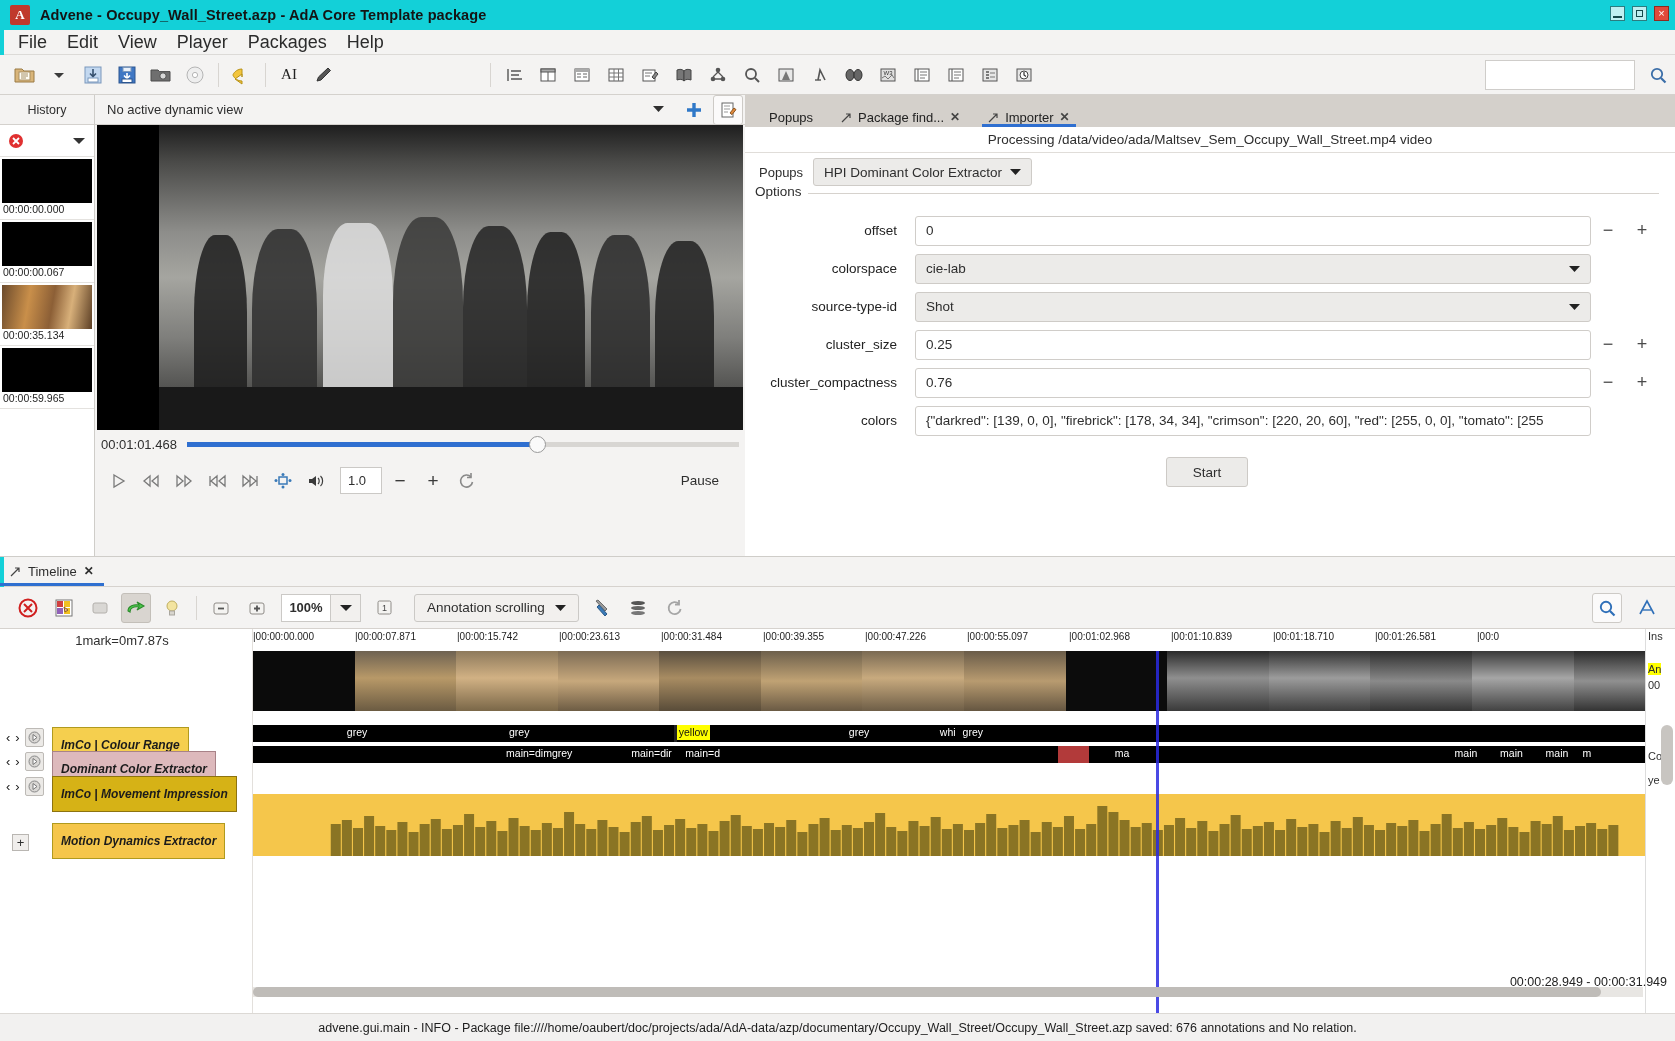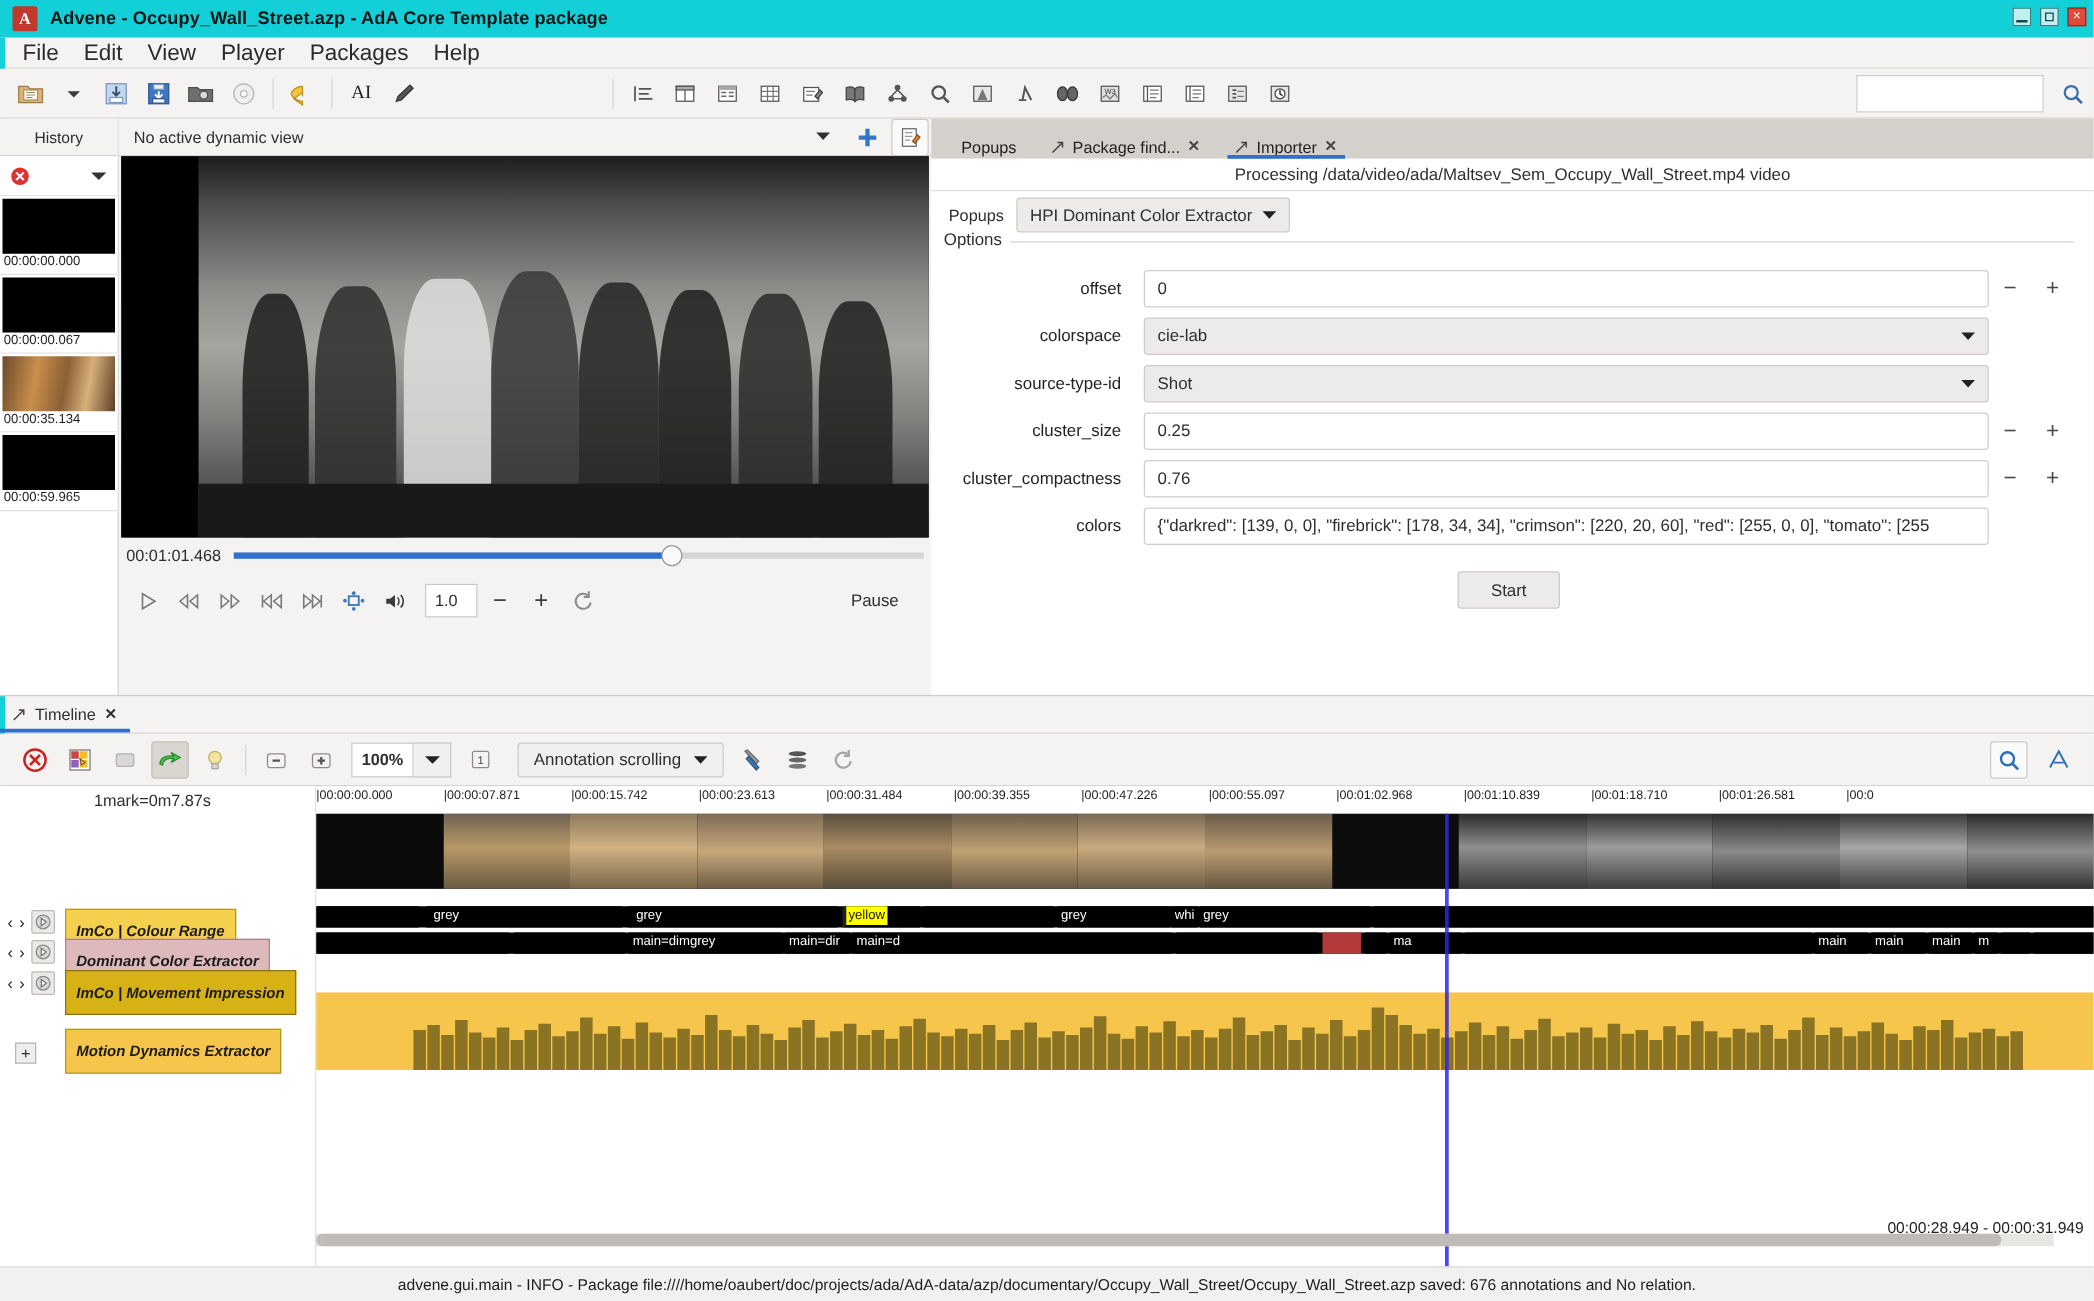--- a/index.html
+++ b/index.html
@@ -961,20 +961,28 @@
             <rect x="1200" y="29" width="9" height="33"></rect>
           <rect x="1210" y="35" width="9" height="27"></rect>
             <rect x="1220" y="31" width="9" height="31"></rect>
         </g>
       </svg>
     </div>
 
     <div id="playhead" style="left:63.5%"></div>
   </div>
 
+  <div id="tl-edge">
+    <div style="position:absolute;top:1px;left:2px;font-size:11px;">Ins</div>
+    <div style="position:absolute;top:34px;left:2px;font-size:11px;background:#ffff00;">An</div>
+    <div style="position:absolute;top:50px;left:2px;font-size:11px;">00</div>
+    <div style="position:absolute;top:121px;left:2px;font-size:11px;">Co</div>
+    <div style="position:absolute;top:145px;left:2px;font-size:11px;">ye</div>
+    <div id="tl-scroll"></div>
+  </div>
 
   <div id="hscroll">
     <div class="thumb"></div>
   </div>
   <div id="tl-status">00:00:28.949 - 00:00:31.949</div>
 </div>
 
 <div id="statusbar">
   <span>advene.gui.main - INFO - Package file:////home/oaubert/doc/projects/ada/AdA-data/azp/documentary/Occupy_Wall_Street/Occupy_Wall_Street.azp saved: 676 annotations and No relation.</span>
 </div>

